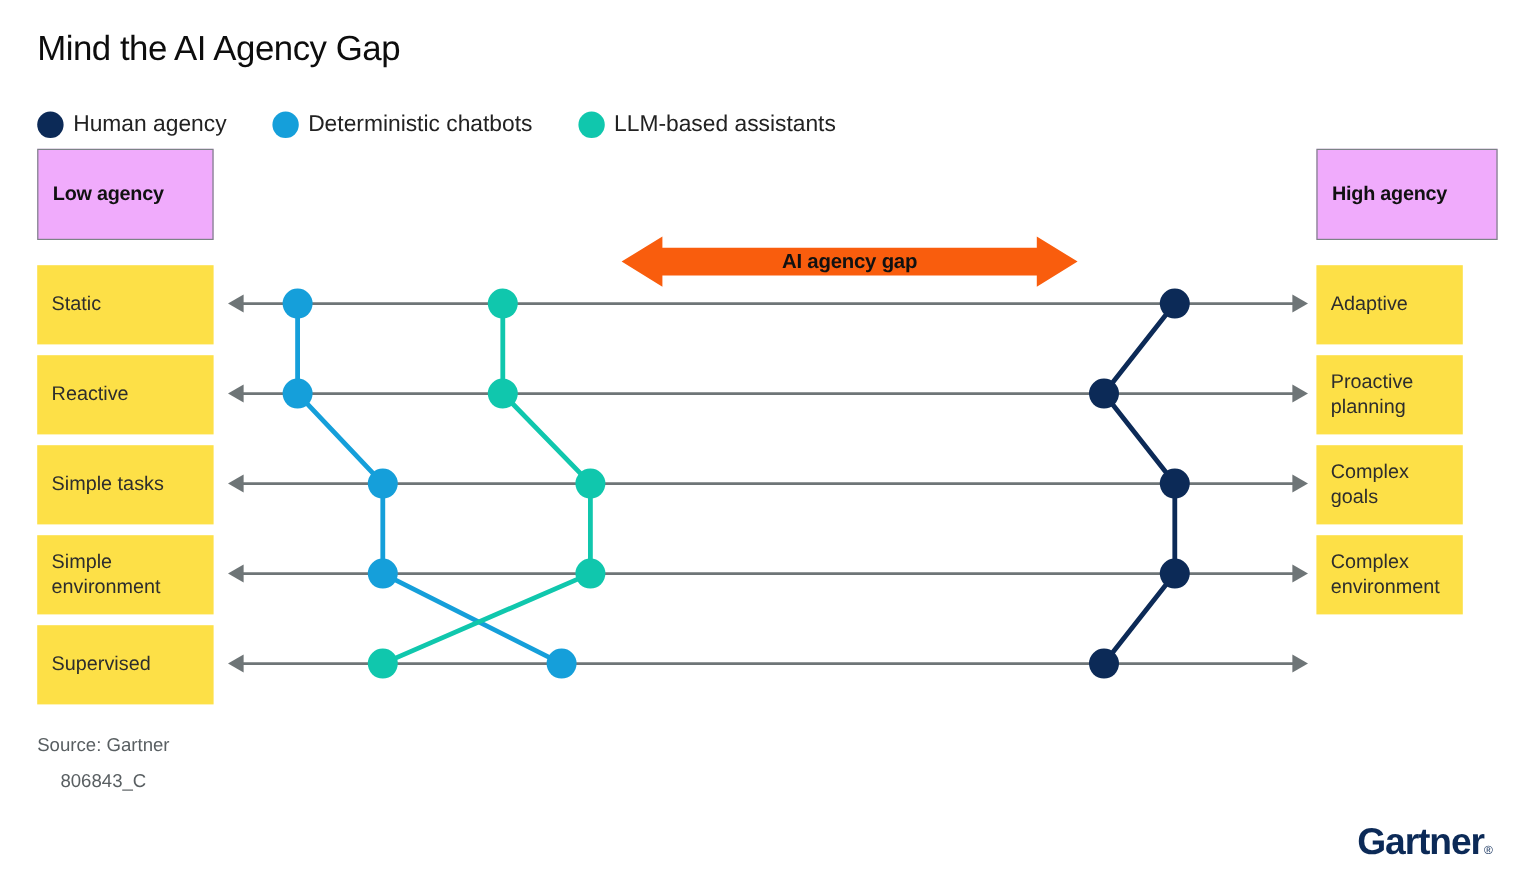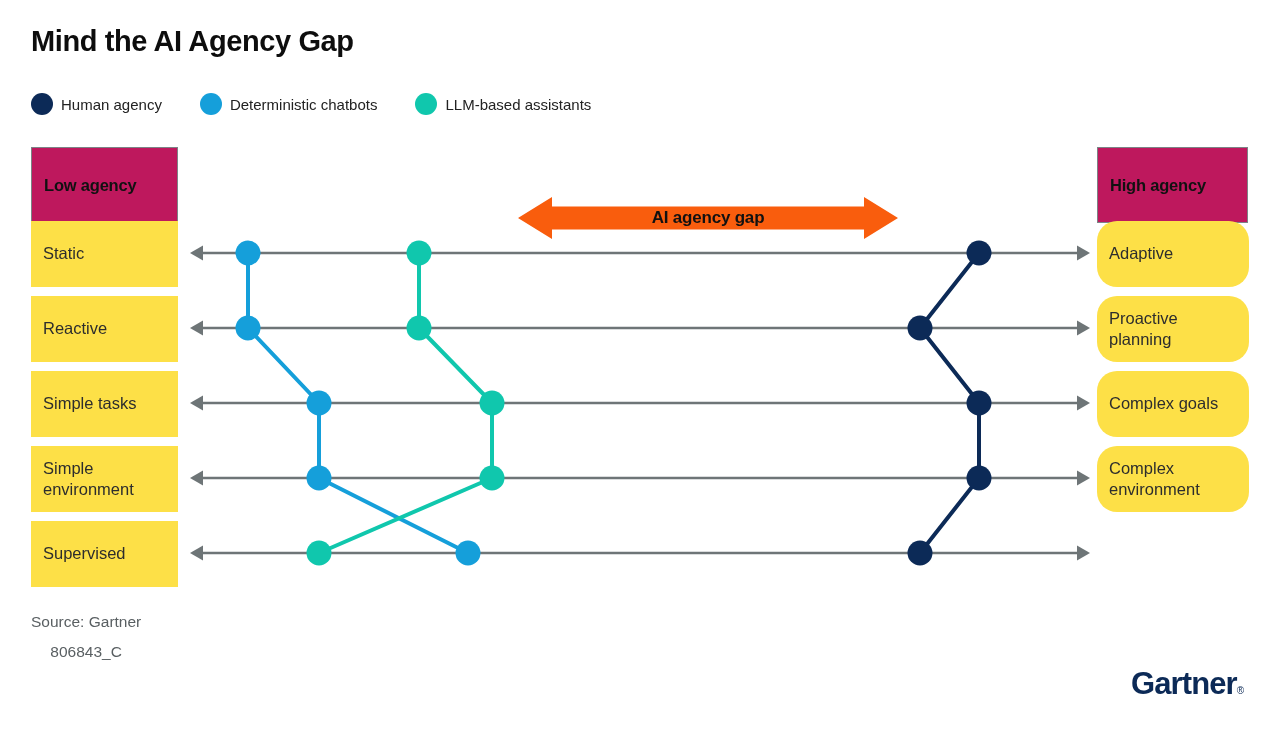--- a/index.html
+++ b/index.html
@@ -10,42 +10,42 @@
     font-family:"Liberation Sans","DejaVu Sans",sans-serif;
     position:relative;
     overflow:hidden;
     -webkit-font-smoothing:antialiased;
   }
   .page{position:absolute;inset:0;}
 
   
   .title{
     position:absolute;left:31px;top:27px;
-    font-size:29px;font-weight:bold;color:#0d0d0d;
+    font-size:29px;font-weight:normal;color:#0d0d0d;
     letter-spacing:-0.4px;line-height:1;
   }
 
   
   .legend{
     position:absolute;left:31px;top:93px;
     display:flex;align-items:center;
   }
   .legend-item{display:flex;align-items:center;margin-right:38px;}
   .legend-dot{
     width:22px;height:22px;border-radius:50%;
     margin-right:8px;flex:none;
   }
   .legend-label{
-    font-size:15px;color:#222222;white-space:nowrap;
+    font-size:19px;color:#222222;white-space:nowrap;
   }
 
   
   .hdr-box{
-    position:absolute;top:147px;height:76px;
-    background:#be185d;border:1.5px solid #7c8386;
+    position:absolute;top:124px;height:76px;
+    background:#f0abfc;border:1.5px solid #7c8386;
     box-sizing:border-box;
     display:flex;align-items:center;
   }
   .hdr-box span{
     font-size:16.5px;font-weight:bold;color:#111111;
     padding-left:12px;letter-spacing:-0.2px;
   }
   #hdr-left{left:31px;width:147px;}
   #hdr-right{left:1097px;width:151px;}
 
@@ -54,42 +54,42 @@
     position:absolute;height:66px;
     background:#fde047;
     display:flex;align-items:center;
     box-sizing:border-box;
   }
   .band span{
     font-size:16.5px;color:#2d2d2d;line-height:1.28;
     padding-left:12px;padding-right:6px;
   }
   .band.left{left:31px;width:147px;}
-  .band.right{left:1097px;width:152px;border-radius:20px;}
+  .band.right{left:1097px;width:122px;}
 
   
   #plot{position:absolute;left:0;top:0;width:1280px;height:735px;}
 
   
   .gap-label{
     position:absolute;left:518px;top:197px;width:380px;height:42px;
     display:flex;align-items:center;justify-content:center;
     font-size:17px;font-weight:bold;color:#111111;
     letter-spacing:-0.2px;pointer-events:none;
   }
 
   
   .source{
     position:absolute;left:31px;top:607px;
     font-size:15.5px;color:#595f62;line-height:1.95;text-align:center;
   }
 
   
   .logo{
-    position:absolute;left:1131px;top:668px;
+    position:absolute;left:1131px;top:686px;
     font-size:31px;font-weight:bold;color:#0c2a57;
     letter-spacing:-0.9px;line-height:1;
   }
   .logo .reg{font-size:10px;font-weight:normal;vertical-align:baseline;}
 </style>
 </head>
 <body>
 
 <div class="page">
 

